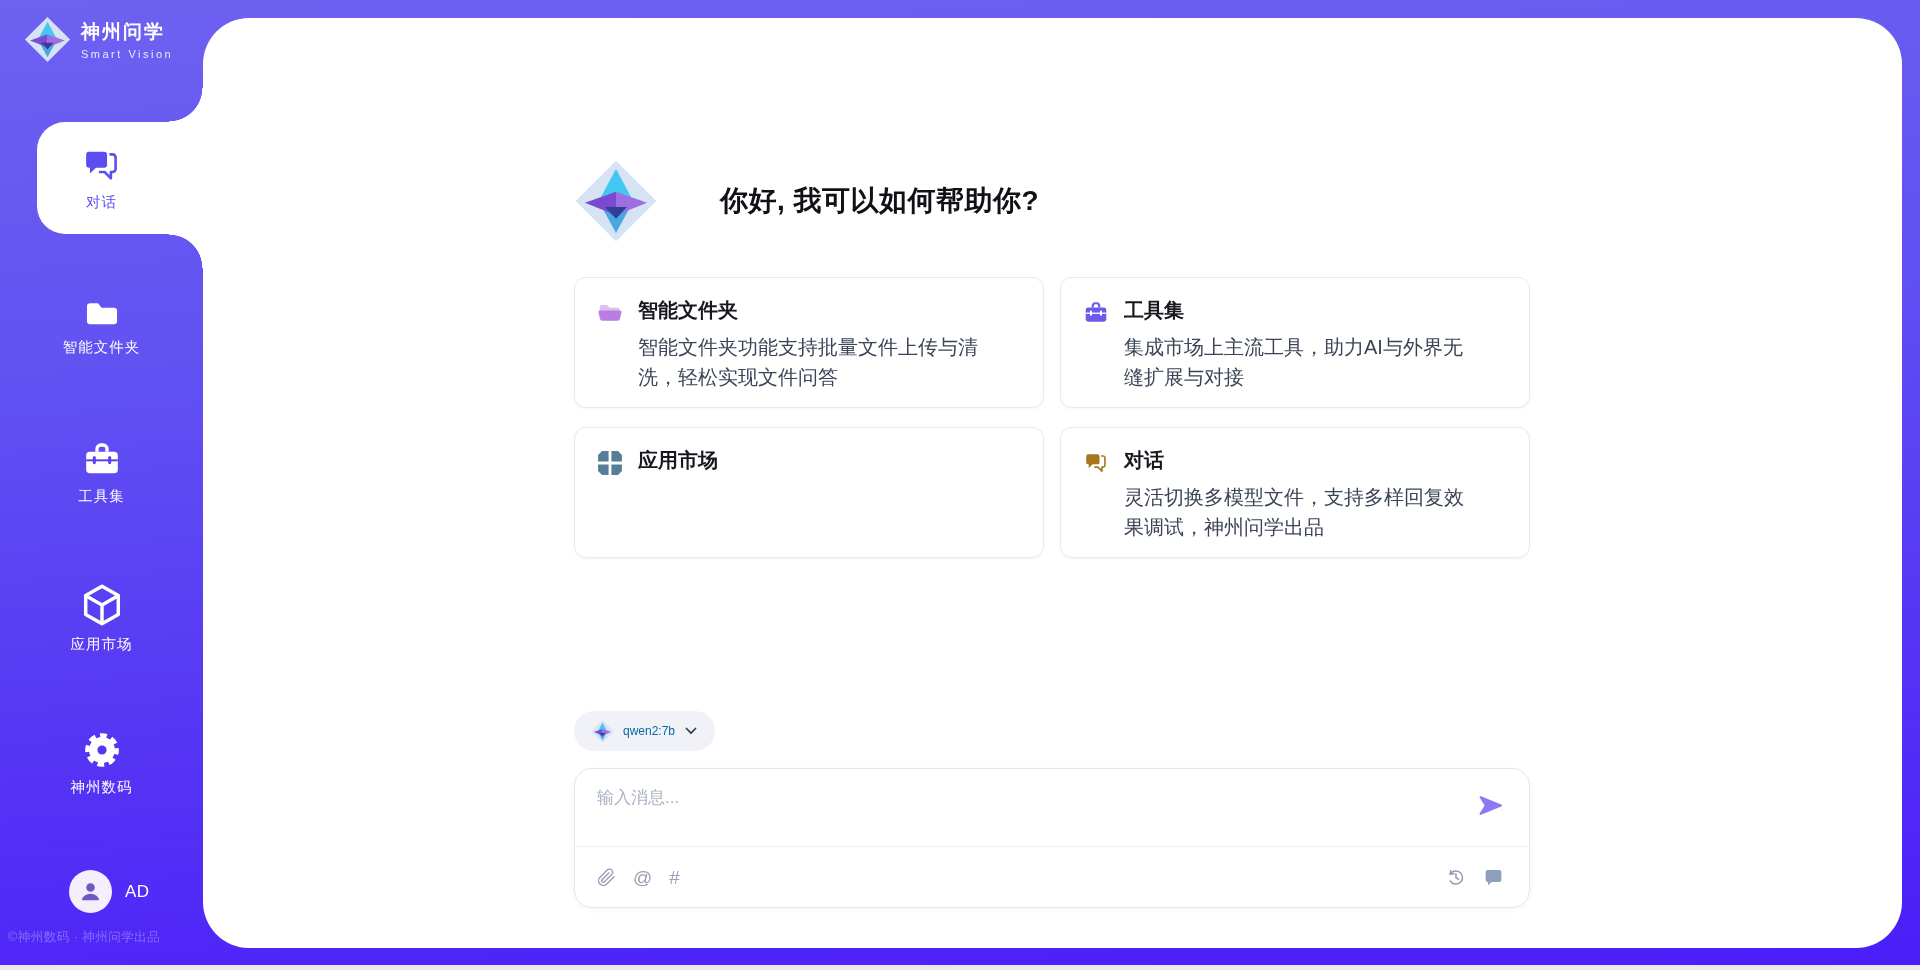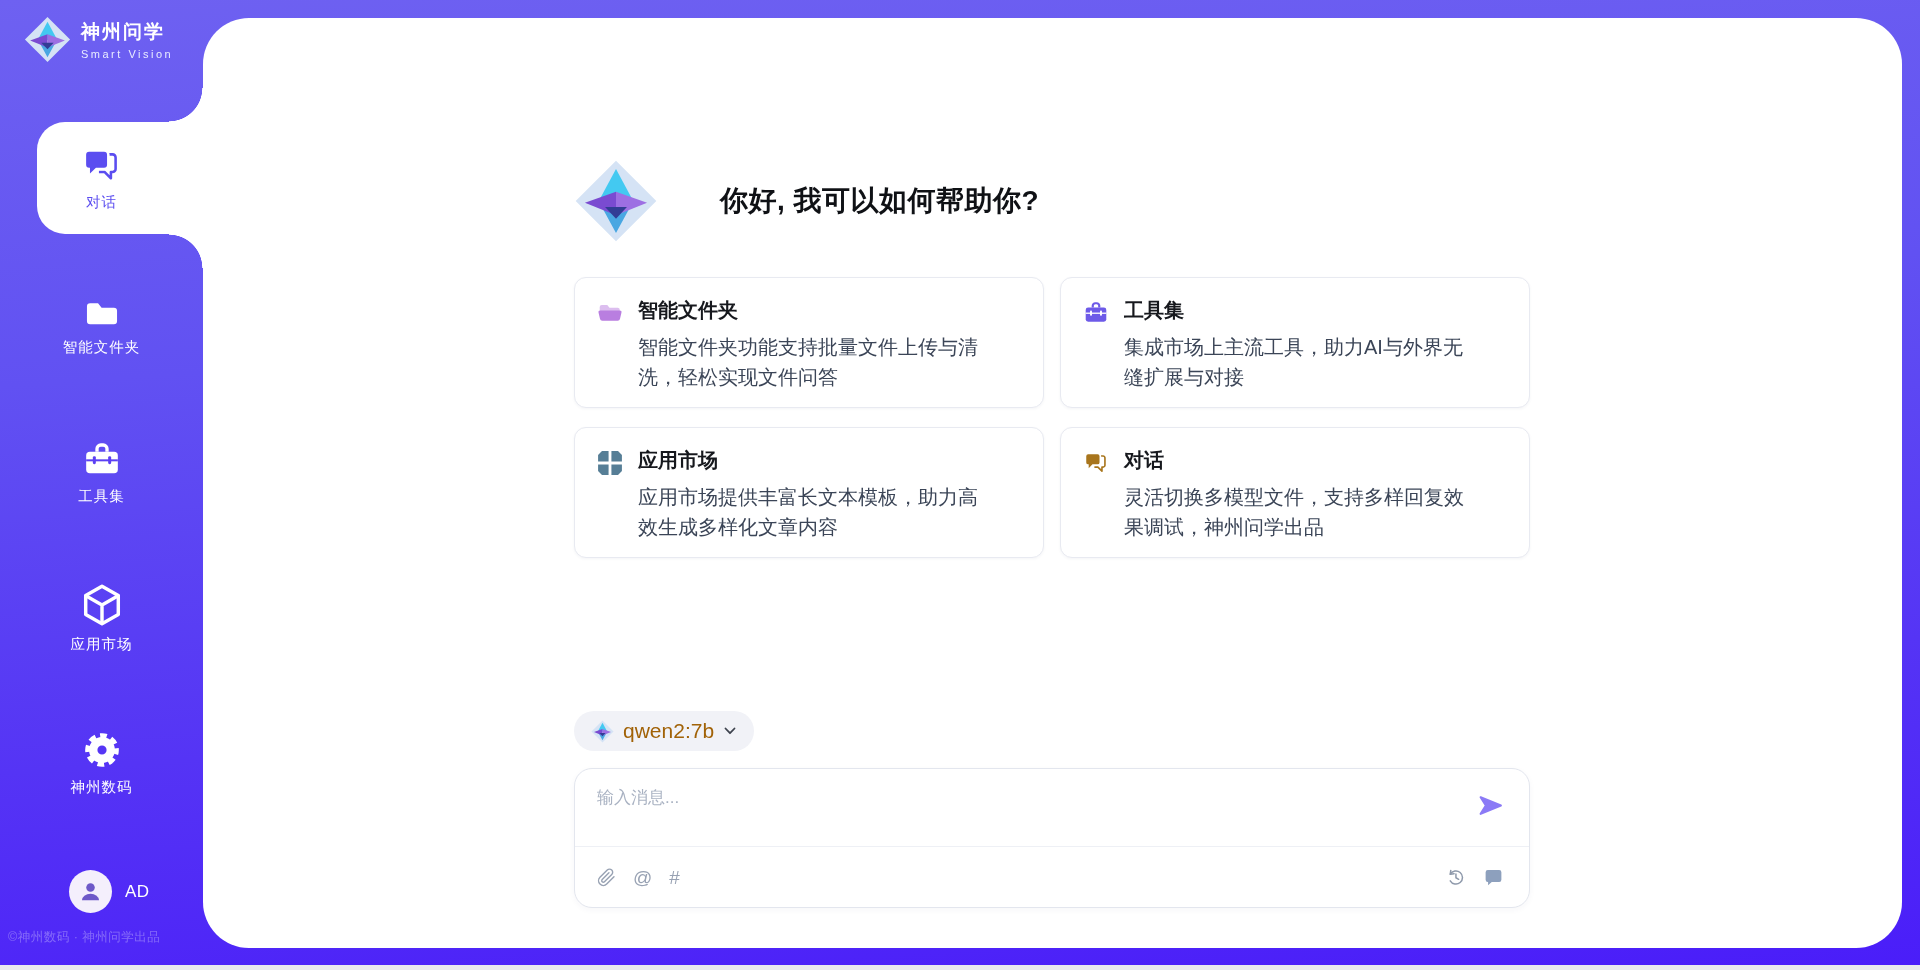--- a/index.html
+++ b/index.html
@@ -71,21 +71,21 @@
   .icon-folder-open { color: #b97ee0; }
   .icon-toolbox-card { color: #6d5ae8; --cut: #ffffff; }
   .icon-grid { color: #567e96; }
   .icon-chat-card { color: #a8751c; --gap: #ffffff; }
 
   .model-pill {
     position: absolute; top: 693px; left: 0; height: 40px; border-radius: 20px;
     background: #f1f2f7; display: inline-flex; align-items: center; gap: 9px;
     padding: 0 17px; cursor: pointer;
   }
-  .model-name { font-size: 21px; color: #a16207; }
+  .model-name { font-size: 12px; color: #0369a1; }
 
   .composer {
     position: absolute; top: 750px; left: 0; right: 0; height: 140px;
     background: #fff; border: 1px solid #e3e6ee; border-radius: 18px;
     box-shadow: 0 2px 6px rgba(40,50,100,0.04);
   }
   .composer-input {
     position: absolute; top: 12px; left: 22px; right: 70px; height: 34px;
     border: none; outline: none; font-size: 17px; color: #333;
     font-family: "Liberation Sans", "DejaVu Sans", sans-serif; background: transparent;
@@ -250,21 +250,20 @@
       </div>
 
       <div class="card">
         <div class="card-icon icon-grid">
           <svg viewBox="0 0 24 24" width="26" height="26">
               <use href="#sym-grid"></use>
             </svg>
         </div>
         <div class="card-body">
           <div class="card-title">应用市场</div>
-          <div class="card-desc">应用市场提供丰富长文本模板，助力高效生成多样化文章内容</div>
         </div>
       </div>
 
       <div class="card">
         <div class="card-icon icon-chat-card">
           <svg viewBox="0 0 48 48" width="26" height="26">
               <use href="#sym-chat2"></use>
             </svg>
         </div>
         <div class="card-body">

